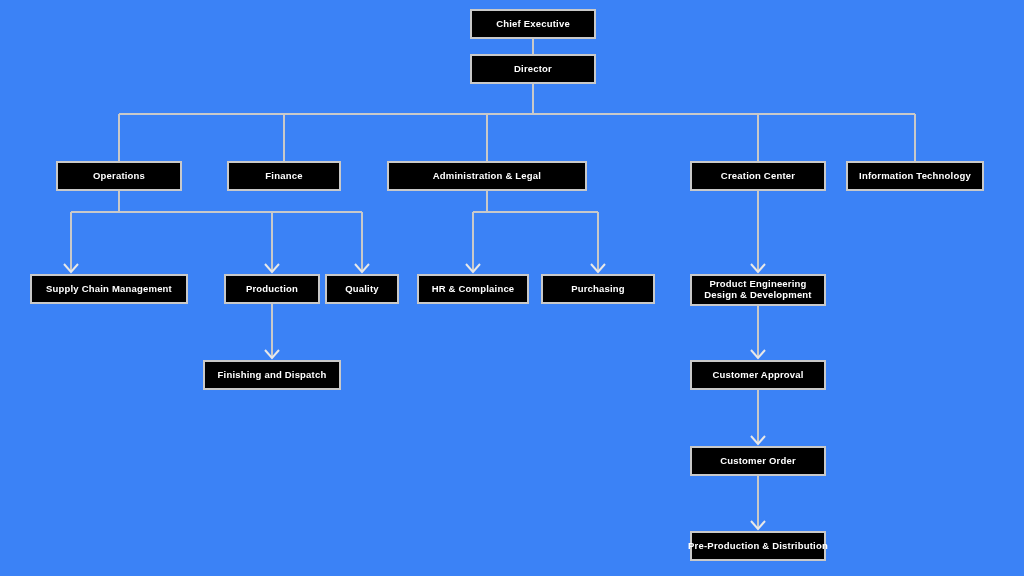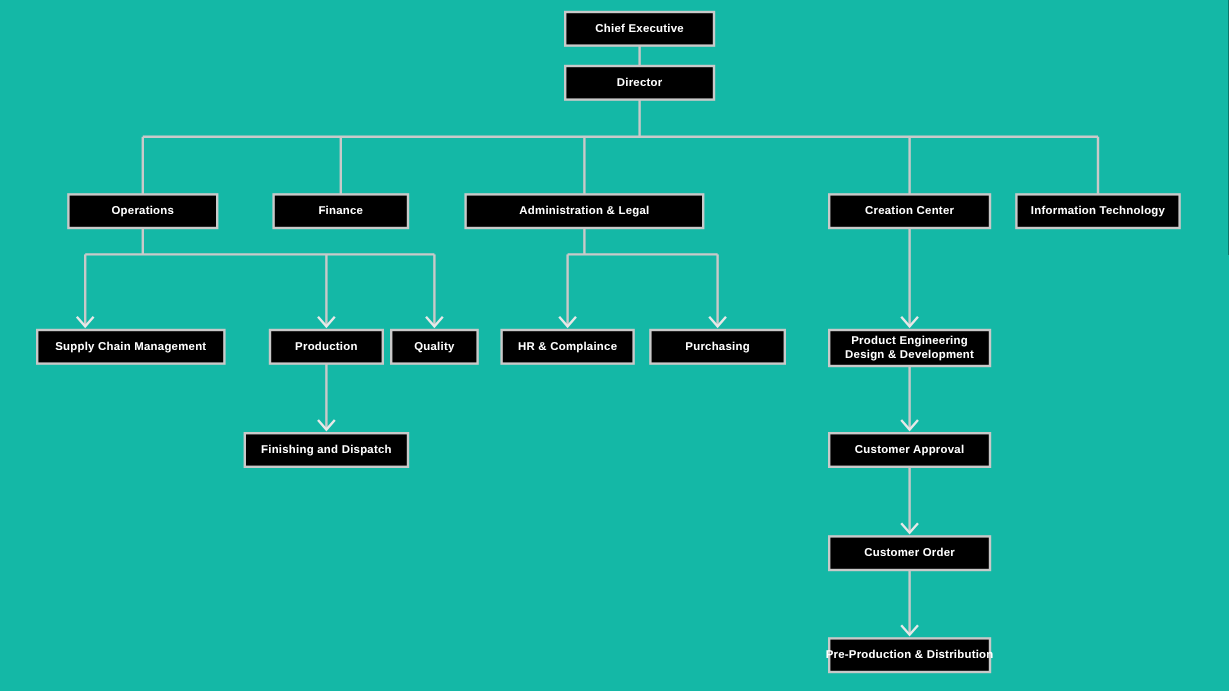--- a/index.html
+++ b/index.html
@@ -53,21 +53,21 @@
     stroke: #e8e8e8;
     stroke-width: 2;
     fill: none;
     stroke-linecap: butt;
     stroke-linejoin: miter;
   }
 </style>
 </head>
 <body style="background: rgb(0, 0, 0);">
 
-<div id="chart-root" style="background: #14b8a6;">
+<div id="chart-root" style="background: #3b82f6;">
   <svg id="org-svg" viewBox="0 0 1024 576">
     <g id="connectors-layer">
         <path class="connector" d="M 533 38 L 533 55"></path>
         <path class="connector" d="M 533 83 L 533 114"></path>
         <path class="connector" d="M 119 114 L 915 114"></path>
         <path class="connector" d="M 119 114 L 119 162"></path>
         <path class="connector" d="M 284 114 L 284 162"></path>
         <path class="connector" d="M 487 114 L 487 162"></path>
         <path class="connector" d="M 758 114 L 758 162"></path>
         <path class="connector" d="M 915 114 L 915 162"></path>

